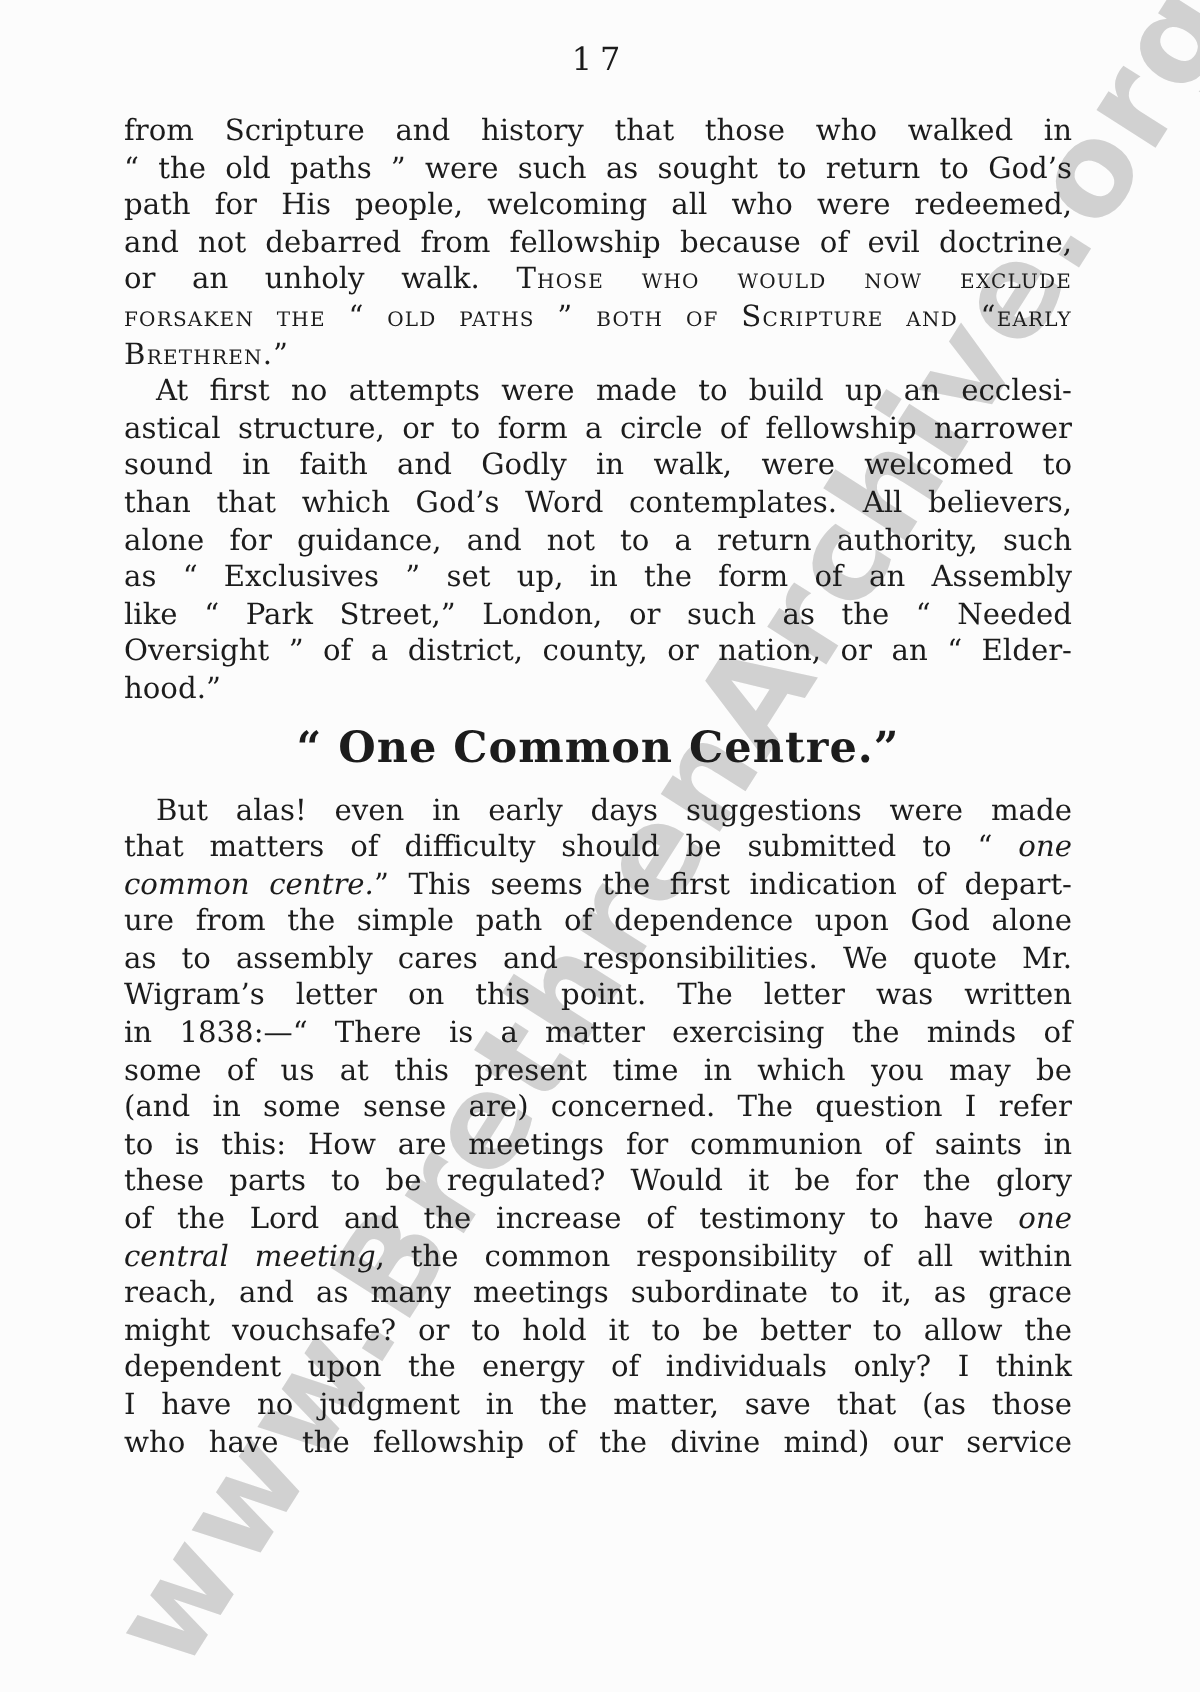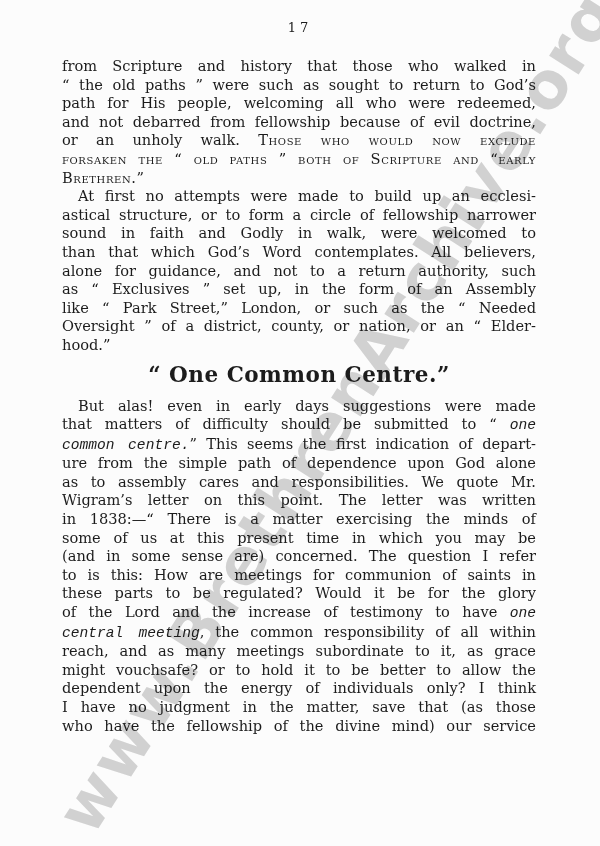--- a/index.html
+++ b/index.html
@@ -34,42 +34,42 @@
     white-space: nowrap;
     z-index: 1;
     user-select: none;
   }
   .pageno {
     position: absolute;
     top: 20px;
     left: 0;
     width: 100%;
     text-align: center;
-    font-size: 13px;
+    font-size: 16px;
     letter-spacing: 4px;
     z-index: 2;
   }
   .column {
     position: absolute;
     left: 62px;
     top: 57px;
     width: 474px;
     z-index: 2;
   }
   .line {
     font-size: 14.6px;
     line-height: 18.6px;
     text-align: justify;
     text-align-last: justify;
     word-spacing: -0.3px;
   }
   .line.end { text-align-last: left; }
   .line.indent { text-indent: 16px; }
   .sc { font-variant: small-caps; letter-spacing: 0.6px; }
-  .i { font-style: italic; font-family: Liberation Mono, monospace; }
+  .i { font-style: italic; }
   .heading {
     font-size: 21.5px;
     font-weight: bold;
     text-align: center;
     line-height: 26px;
     margin-top: 7px;
     margin-bottom: 9px;
     letter-spacing: 0.5px;
   }
 </style>

